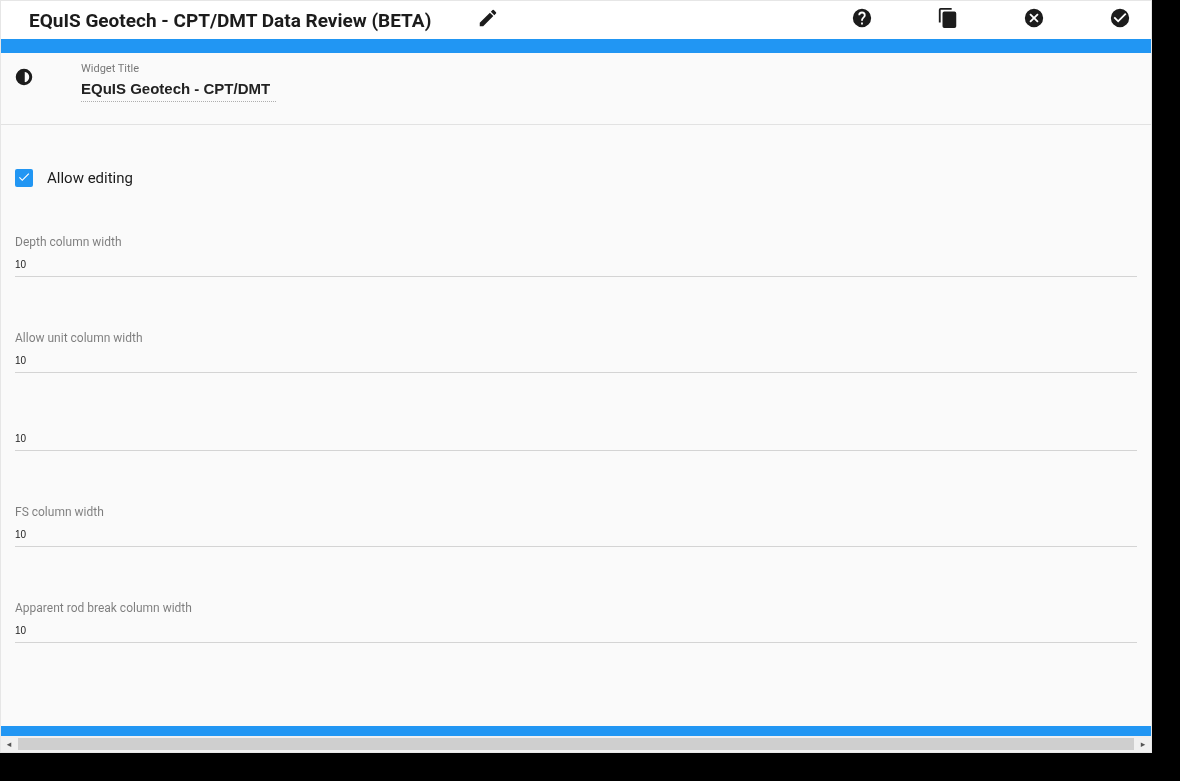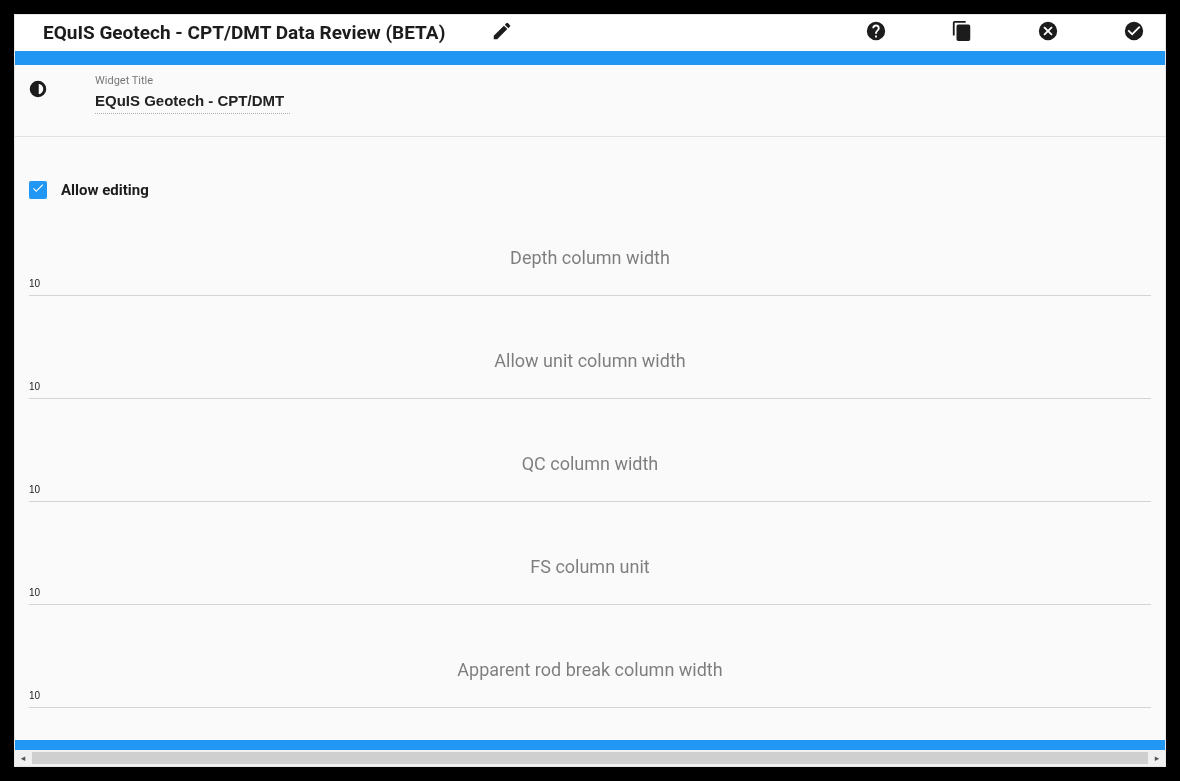--- a/index.html
+++ b/index.html
@@ -10,21 +10,20 @@
     width: 1180px;
     height: 781px;
     overflow: hidden;
   }
 
   
   .outer {
     width: 1180px;
     height: 781px;
     background: #000;
-    padding: 14px;
   }
 
   .window {
     width: 1152px;
     height: 753px;
     background: #fff;
     display: flex;
     flex-direction: column;
     border: 1px solid #e6e6e6;
   }
@@ -129,32 +128,31 @@
     border-radius: 2px;
     display: flex;
     align-items: center;
     justify-content: center;
     margin-right: 14px;
     cursor: pointer;
   }
   .checkbox svg { width: 14px; height: 14px; fill: #fff; }
   .checkbox-label {
     font-size: 15px;
-    font-weight: 700;
+    font-weight: 400;
     color: #1c1c1c;
   }
 
   .field-block {
     margin-bottom: 54px;
   }
   .field-label {
-    font-size: 18px;
+    font-size: 12px;
     color: rgba(0,0,0,0.5);
     margin-bottom: 4px;
-    text-align: center;
   }
   .field-input {
     width: 100%;
     border: none;
     border-bottom: 1px solid rgba(0,0,0,0.15);
     font-size: 10px;
     color: #222;
     padding: 2px 0 6px 0;
     background: transparent;
     outline: none;
@@ -279,26 +277,25 @@
           <div class="field-label">Depth column width</div>
           <input class="field-input" type="text" value="10" style="">
         </div>
 
         <div class="field-block">
           <div class="field-label">Allow unit column width</div>
           <input class="field-input" type="text" value="10" style="">
         </div>
 
         <div class="field-block">
-          <div class="field-label">QC column width</div>
           <input class="field-input" type="text" value="10" style="">
         </div>
 
         <div class="field-block">
-          <div class="field-label">FS column unit</div>
+          <div class="field-label">FS column width</div>
           <input class="field-input" type="text" value="10" style="">
         </div>
 
         <div class="field-block" style="">
           <div class="field-label">Apparent rod break column width</div>
           <input class="field-input" type="text" value="10" style="">
         </div>
 
         <div class="spacer"></div>
       </div>

